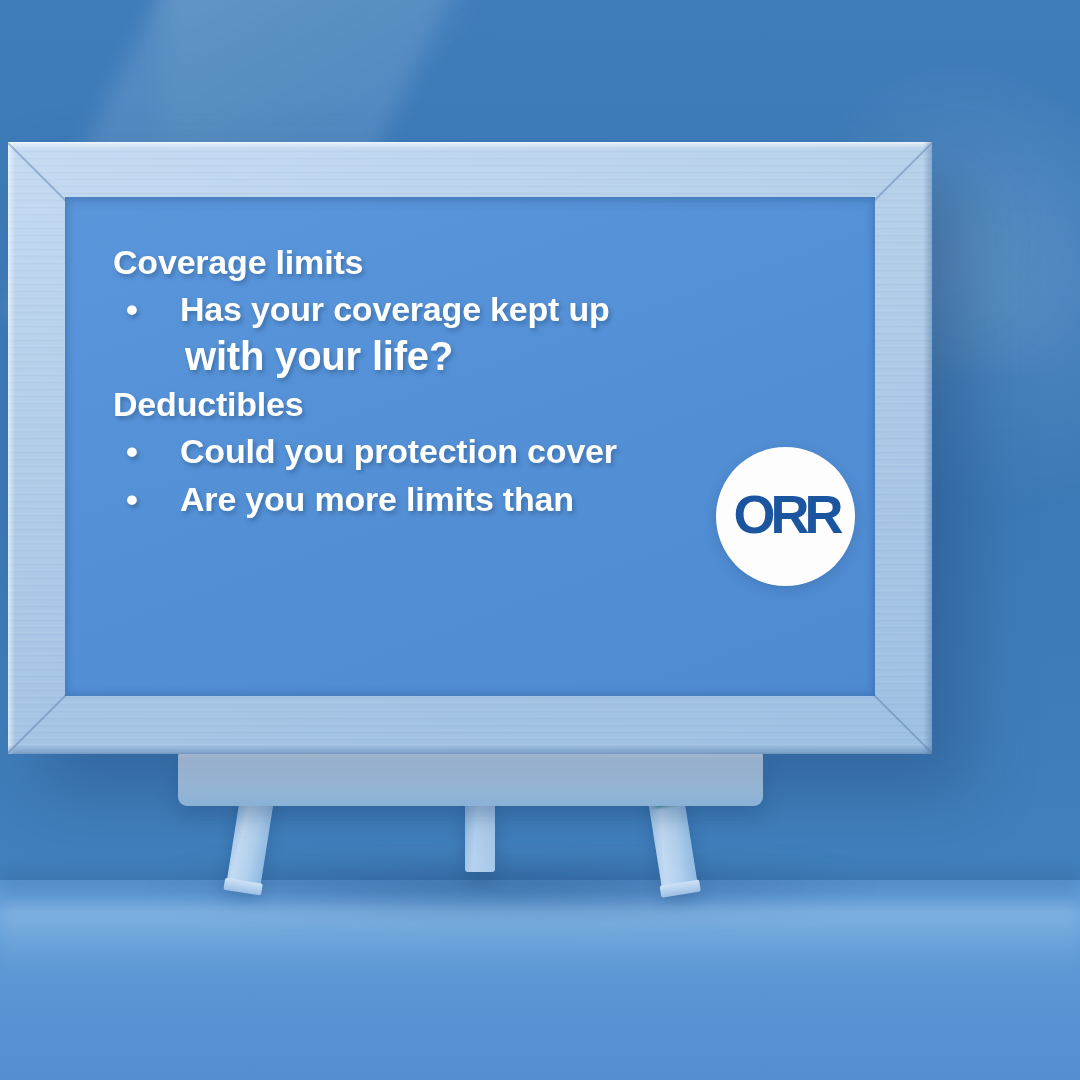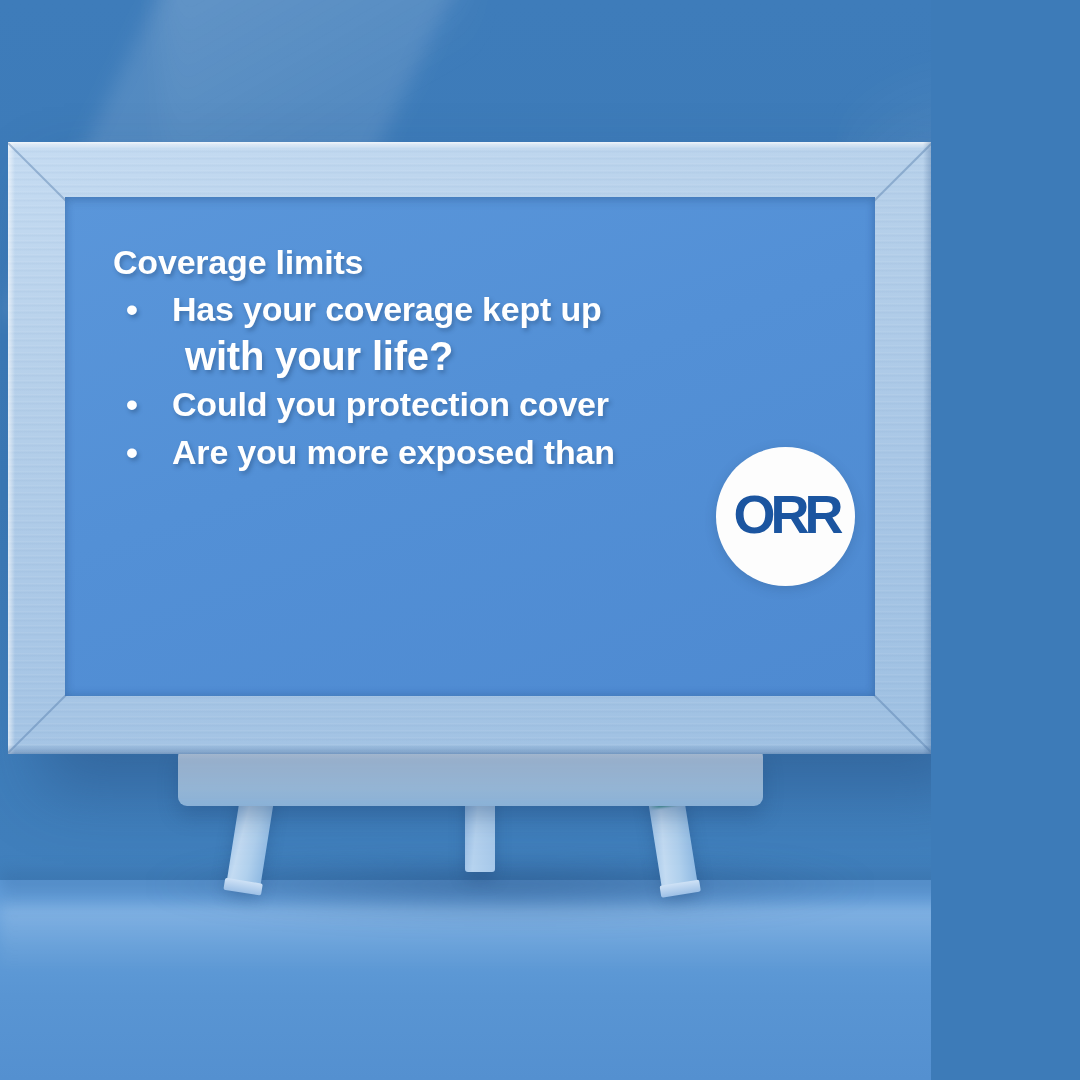--- a/index.html
+++ b/index.html
@@ -4,21 +4,21 @@
 <title>ORR Whiteboard Graphic</title>
 <style>
   html,body{margin:0;padding:0;}
   body{
     width:1080px;height:1080px;overflow:hidden;
     font-family:"Liberation Sans",sans-serif;
     background:#3d7bb8;
   }
 
   
-  #scene{position:relative;width:931px;height:1080px;overflow:hidden;}
+  #scene{position:relative;width:1080px;height:1080px;overflow:hidden;}
 
   
   .wall{
     position:absolute;left:0;top:0;width:1080px;height:900px;
     background:
       radial-gradient(ellipse 420px 300px at 1010px 300px, rgba(255,255,255,.085), rgba(255,255,255,0) 70%),
       linear-gradient(180deg,#3e7cba 0%,#3b79b6 55%,#4180bd 100%);
   }
   
   .light-shaft{
@@ -143,21 +143,21 @@
   .bullet-line{
     display:flex;align-items:flex-start;
     font-size:34px;font-weight:bold;line-height:47px;
     letter-spacing:-.2px;
     text-shadow:2px 3px 4px rgba(30,62,104,.38);
   }
   .bullet-dot{
     width:46px;flex:0 0 46px;text-align:left;padding-left:13px;
     font-size:34px;line-height:47px;
   }
-  .bullet-text{flex:1 1 auto;}
+  .bullet-text{flex:1 1 auto;margin-left:8px;}
   .cont-line{
     padding-left:72px;
     font-size:40px;font-weight:bold;line-height:47px;
     letter-spacing:-.2px;
     text-shadow:2px 3px 4px rgba(30,62,104,.38);
   }
 
   
   .logo{
     position:absolute;left:651px;top:250px;width:139px;height:139px;
@@ -215,31 +215,32 @@
 
         <div class="heading">Coverage limits</div>
         <div class="bullet-block">
           <div class="bullet-line">
             <span class="bullet-dot">•</span>
             <span class="bullet-text">Has your coverage kept up</span>
           </div>
           <div class="cont-line">with your life?</div>
         </div>
 
+        <div class="heading">Deductibles</div>
         <div class="bullet-block">
           <div class="bullet-line">
             <span class="bullet-dot">•</span>
             <span class="bullet-text">Could you protection cover</span>
           </div>
         </div>
 
         <div class="bullet-block">
           <div class="bullet-line">
             <span class="bullet-dot">•</span>
-            <span class="bullet-text">Are you more exposed than</span>
+            <span class="bullet-text">Are you more limits than</span>
           </div>
         </div>
 
       </div>
 
       <div class="logo">
         <svg width="118" height="58" viewBox="0 0 118 58">
           <text x="59" y="45" text-anchor="middle" font-family="Liberation Sans, sans-serif" font-size="54" font-weight="bold" letter-spacing="-5" fill="#1b55a0">ORR</text>
         </svg>
       </div>

